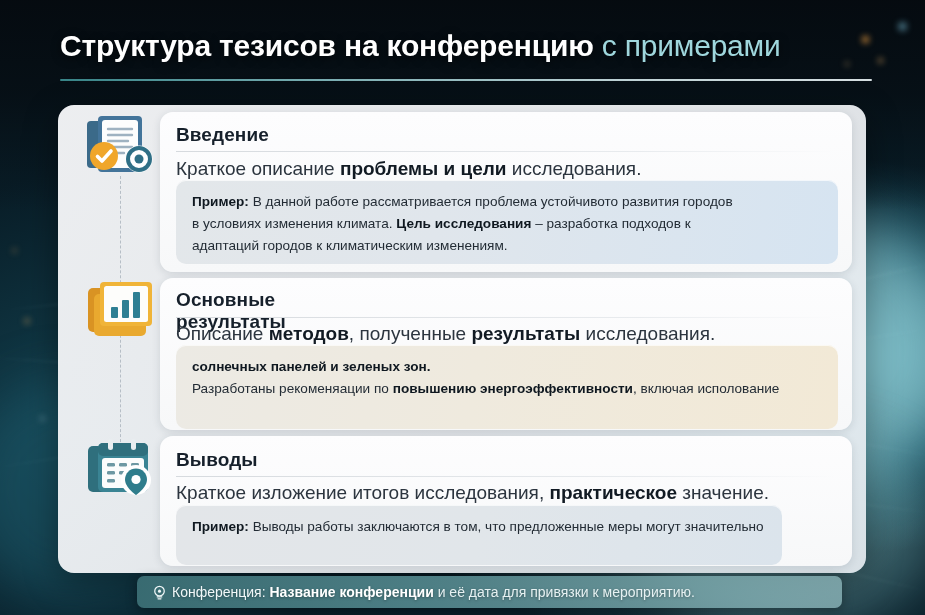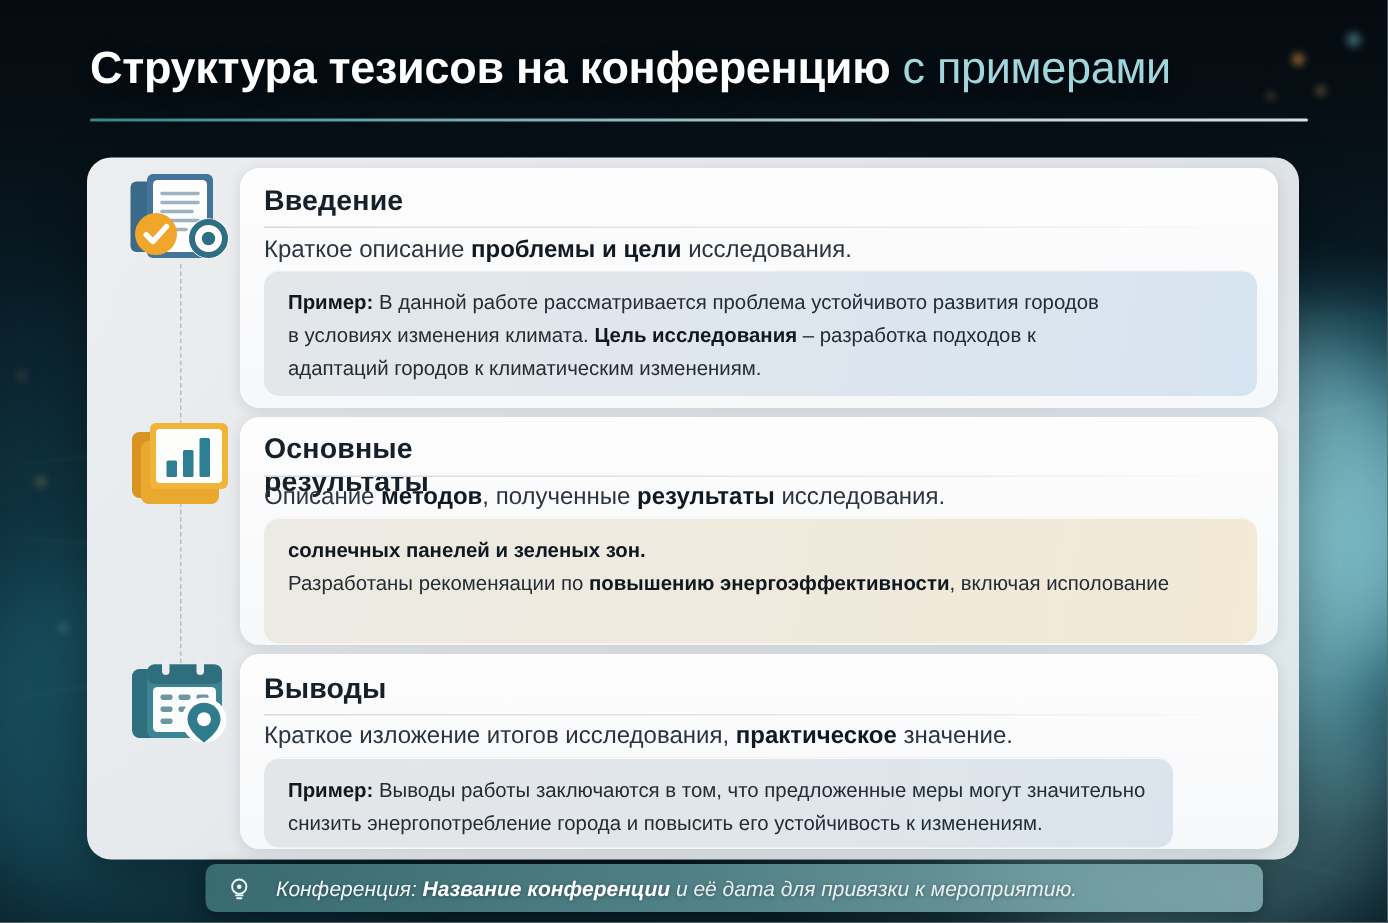--- a/index.html
+++ b/index.html
@@ -101,21 +101,21 @@
 
   .sec-head{
     position:absolute; font-size:19px; font-weight:bold; color:#16202b;
     letter-spacing:.1px;
   }
   .sec-rule{
     position:absolute; height:1px;
     background:linear-gradient(90deg,#d6dade 0%, #e8ebee 70%, rgba(232,235,238,0) 100%);
   }
   .sec-sub{
-    position:absolute; font-size:16px; color:#2c353f; line-height:1.3;
+    position:absolute; font-size:19px; color:#2c353f; line-height:1.3;
     white-space:nowrap;
   }
   .sec-sub b{ font-weight:bold; color:#111a23; }
 
   
   .example{
     position:absolute; border-radius:10px;
     padding:11px 16px 10px 16px;
     font-size:13.6px; line-height:1.62; color:#232c35;
   }
@@ -143,24 +143,23 @@
   .ic1{ left:84px; top:114px; width:74px; height:70px; }
   .ic2{ left:86px; top:278px; width:72px; height:66px; }
   .ic3{ left:86px; top:438px; width:74px; height:66px; }
 
   
   .footer{
     position:absolute; left:137px; top:576px; width:705px; height:32px;
     border-radius:7px;
     background:linear-gradient(100deg, rgba(60,112,118,.92) 0%, rgba(86,140,146,.88) 40%, rgba(120,168,172,.80) 72%, rgba(150,192,196,.72) 100%);
     box-shadow:0 3px 12px rgba(0,0,0,.32);
-    display:flex; align-items:center; gap:16px;
+    display:flex; align-items:center; gap:4px;
     padding:0 14px;
     overflow:hidden;
-    font-style:italic;
   }
   .footer-text{
     font-size:14px; color:#f2f8f9; white-space:nowrap;
     text-shadow:0 1px 3px rgba(0,0,0,.35);
   }
   .footer-text .lbl{ font-weight:normal; }
   .footer-text b{ font-weight:bold; color:#ffffff; }
   .footer-text .tail{ color:#e6f1f2; }
 </style>
 </head>
@@ -291,21 +290,20 @@
     </div>
 
     <div class="sec-head" style="left:176px; top:449px;">Выводы</div>
     <div class="sec-rule" style="left:176px; top:476px; width:660px;"></div>
     <div class="sec-sub" style="left:176px; top:481px;">
       <span>Краткое изложение итогов исследования, </span><b>практическое</b><span> значение.</span>
     </div>
 
     <div class="example ex-grey ex3">
       <span class="ln"><b>Пример:</b><span> Выводы работы заключаются в том, что предложенные меры могут значительно</span></span>
-      <span class="ln"><span>снизить энергопотребление города и повысить его устойчивость к изменениям.</span></span>
     </div>
   </div>
 
   <div class="footer">
     <span style="display:flex;align-items:center;">
       <svg viewBox="0 0 20 20" width="17" height="17" aria-hidden="true">
         <circle cx="10" cy="8.4" r="5.6" fill="none" stroke="#eef6f7" stroke-width="1.5"></circle>
         <circle cx="10" cy="8.4" r="1.8" fill="#eef6f7"></circle>
         <line x1="7.4" y1="15.2" x2="12.6" y2="15.2" stroke="#eef6f7" stroke-width="1.5" stroke-linecap="round"></line>
         <line x1="8.3" y1="17.4" x2="11.7" y2="17.4" stroke="#eef6f7" stroke-width="1.5" stroke-linecap="round"></line>

